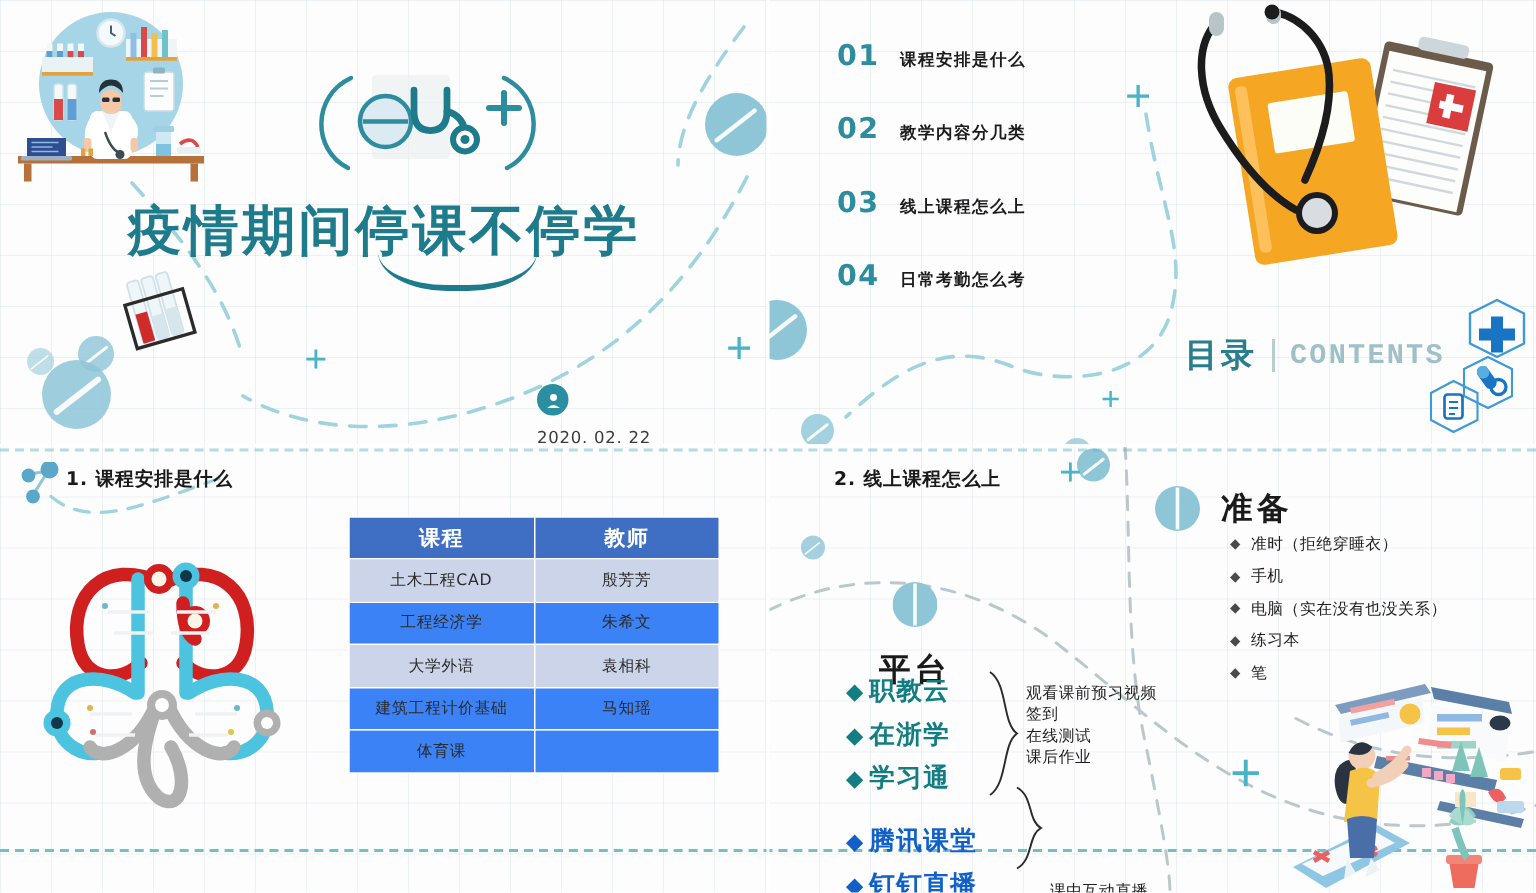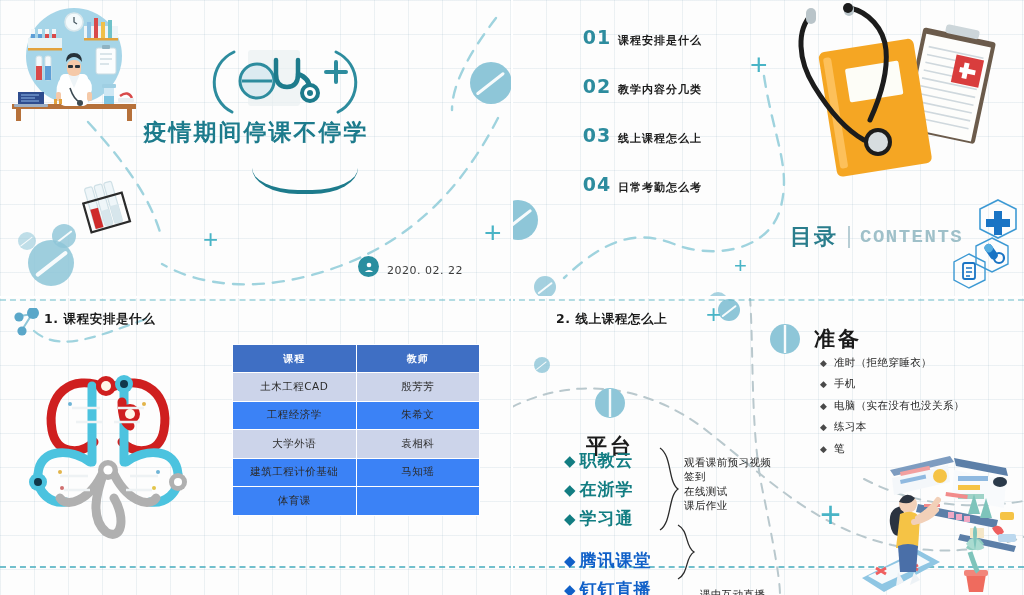--- a/index.html
+++ b/index.html
@@ -43,46 +43,46 @@
     background:#f7fbfc; transform:rotate(-38deg); border-radius:2px;
   }
   .plus { position:absolute; color:#49b4c6; font-weight:300; line-height:1; }
 
   
   .cover-title {
     position:absolute; left:0; width:512px; text-align:center;
     color:#1d7b8c; font-weight:bold; letter-spacing:2px;
     font-family:"DejaVu Sans","Liberation Sans",sans-serif;
   }
-  .ct1 { top:117px; font-size:23px; }
+  .ct1 { top:130px; font-size:36px; }
   .ct2 { top:186px; font-size:31px; }
   .smile {
     position:absolute; left:252px; top:168px; width:106px; height:26px;
     border:0 solid; border-bottom:4px solid #1d7b8c;
     border-radius:0 0 60px 60px / 0 0 34px 34px;
   }
   .logo-wrap { position:absolute; left:200px; top:48px; width:170px; height:70px; }
 
   .datebadge { position:absolute; left:358px; top:256px; display:flex;
-               align-items:flex-end; gap:8px; }
+               align-items:flex-start; gap:8px;flex-direction:column; }
   .datebadge .avatar {
     width:21px; height:21px; border-radius:50%; background:#2a8fa0;
     display:flex; align-items:center; justify-content:center;
   }
   .datebadge .dtext { font-size:11px; color:#3b3b3b; letter-spacing:.5px;
                       font-family:"DejaVu Sans",sans-serif; }
 
   
   .lab { position:absolute; left:8px; top:4px; width:132px; height:122px; }
 
   
   .tubes { position:absolute; left:80px; top:176px; width:62px; height:60px; }
 
   
-  .toc { position:absolute; left:64px; top:26px; width:220px;text-align:center; }
+  .toc { position:absolute; left:46px; top:26px; width:220px; }
   .toc-row { display:flex; align-items:baseline; margin-bottom:27px; }
   .toc-num { width:42px; color:#2d8c9e; font-size:19px; font-weight:bold;
              font-family:"DejaVu Sans",sans-serif; letter-spacing:1px; }
   .toc-label { color:#1c1c1c; font-size:11px; font-weight:bold; letter-spacing:1px;
                font-family:"DejaVu Sans","Liberation Sans",sans-serif; }
 
   .contents-head { position:absolute; left:278px; top:222px; display:flex;
                    align-items:center; gap:10px; }
   .contents-head .cn { font-size:22px; font-weight:bold; color:#2a7d8c;
                        font-family:"DejaVu Sans",sans-serif; letter-spacing:2px; }
@@ -94,21 +94,21 @@
 
   
   .seclabel { position:absolute; font-size:12.5px; font-weight:bold; color:#1a1a1a;
               letter-spacing:.6px; font-family:"DejaVu Sans","Liberation Sans",sans-serif; }
 
   
   .ctable { position:absolute; left:232px; top:344px; width:248px;
             border-collapse:collapse; font-size:10.5px; }
   .ctable th {
     background:#3f6fc4; color:#ffffff; font-weight:bold; height:28px;
-    font-size:10px; letter-spacing:1px; border:1px solid #ffffff;
+    font-size:14px; letter-spacing:1px; border:1px solid #ffffff;
     font-family:"DejaVu Sans","Liberation Sans",sans-serif;
   }
   .ctable td {
     height:28.5px; text-align:center; color:#2b2b2b; border:1px solid #ffffff;
     font-family:"DejaVu Sans","Liberation Sans",sans-serif; letter-spacing:.5px;
   }
   .ctable tr.odd td { background:#ccd4ea; }
   .ctable tr.even td { background:#3b82f6; }
   .ctable col.c1 { width:124px; }
   .ctable col.c2 { width:124px; }

